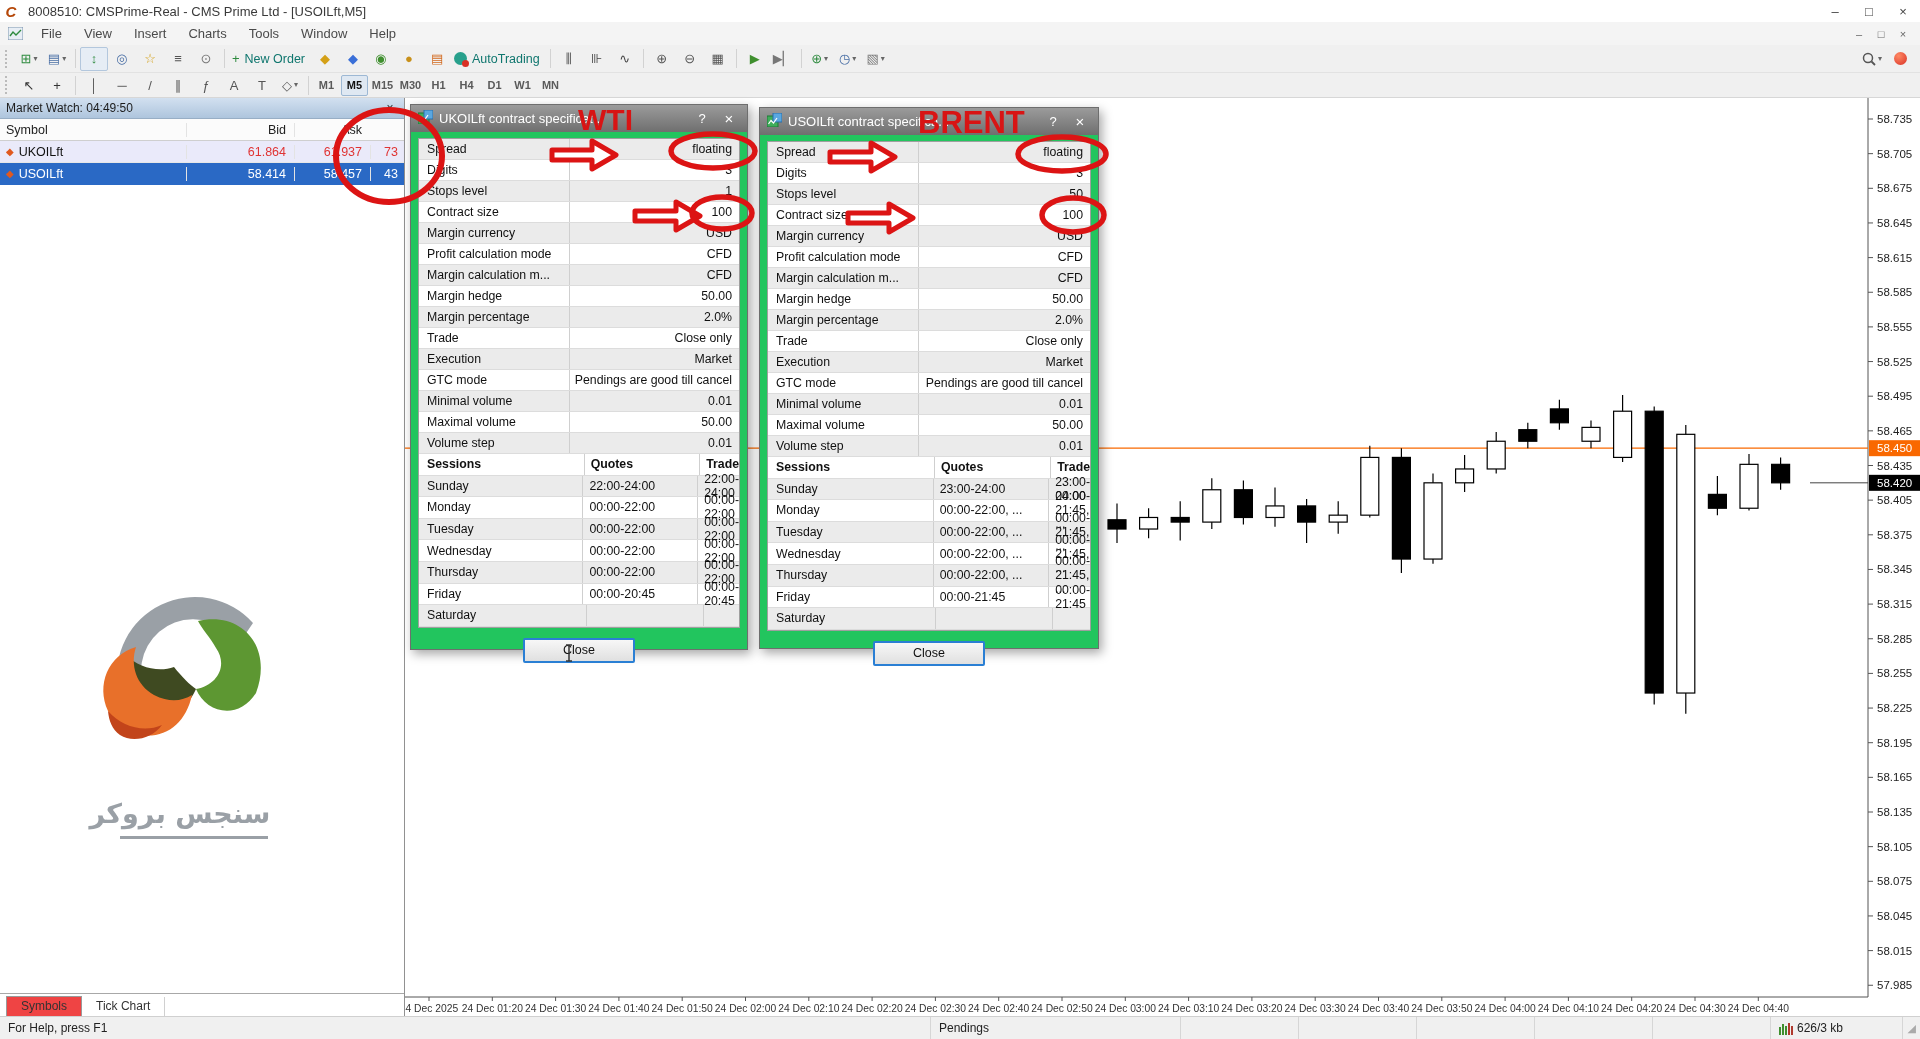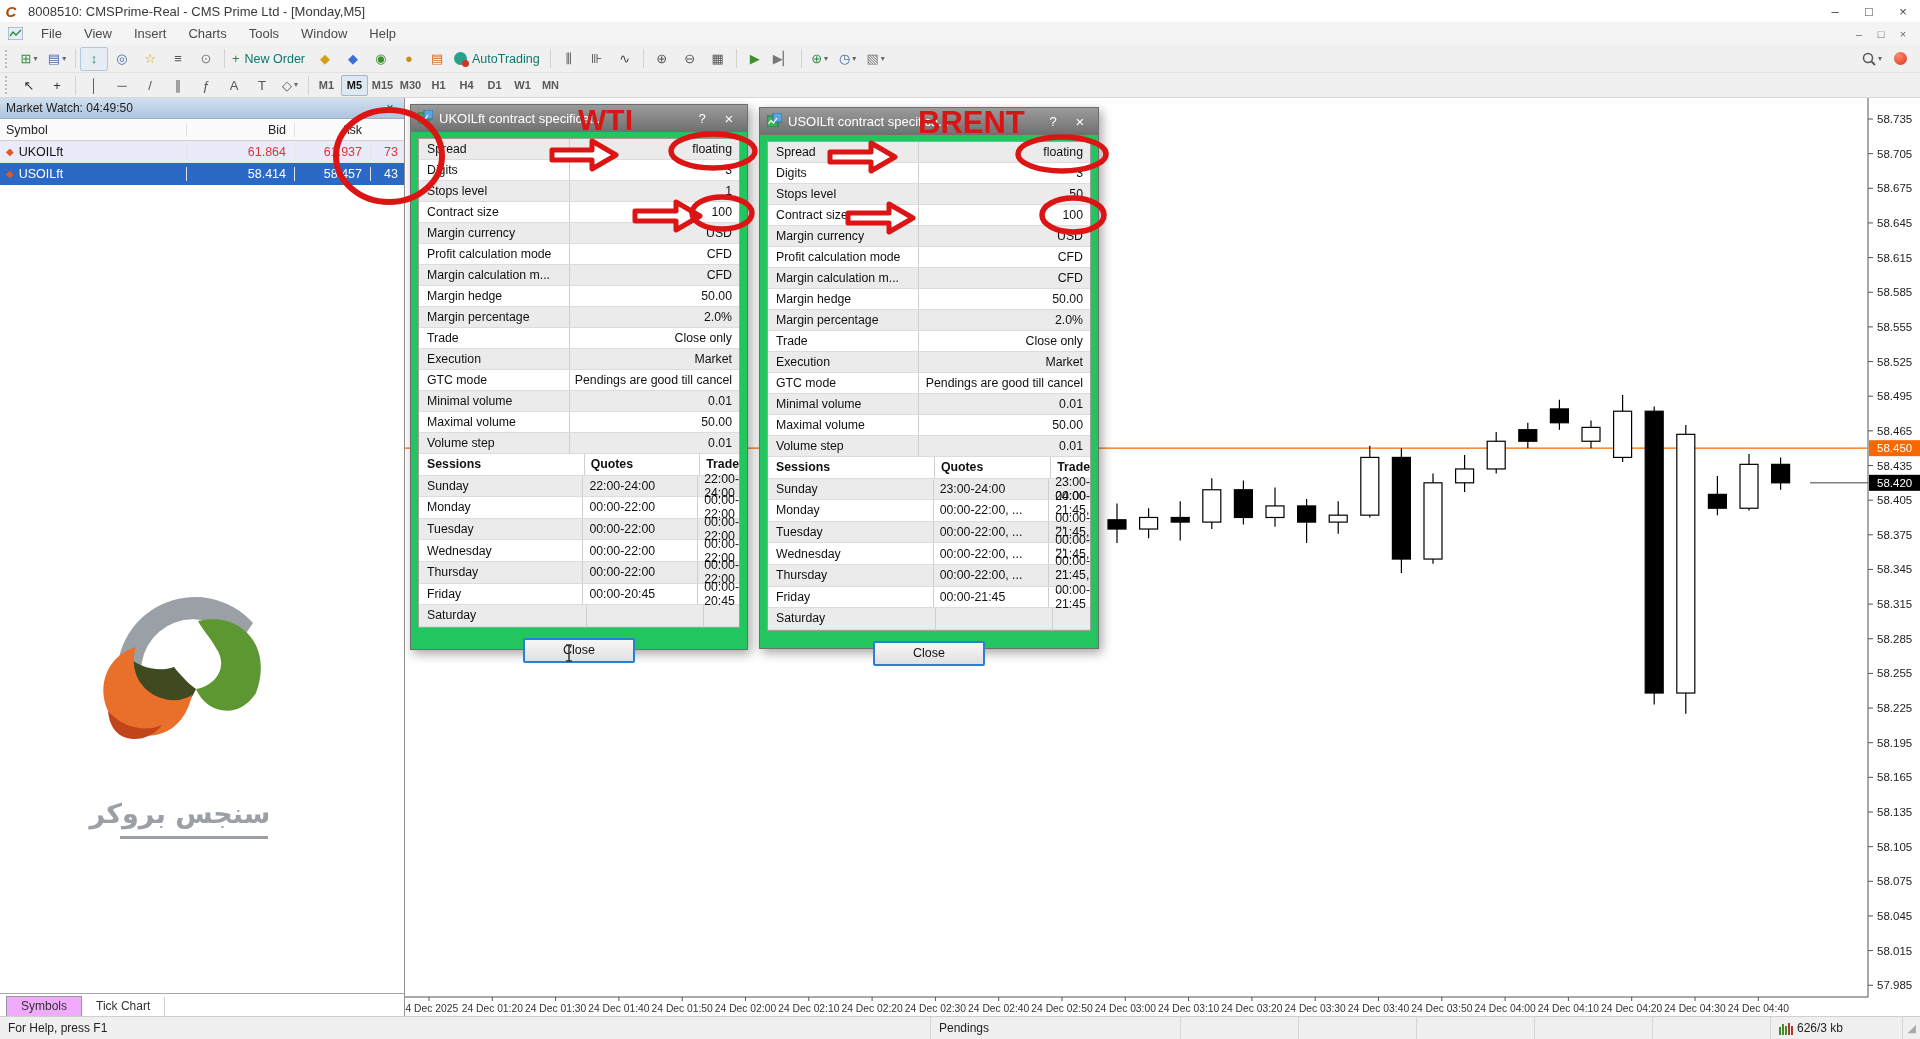--- a/index.html
+++ b/index.html
@@ -51,21 +51,21 @@
   .mw-row.sel{background:#2a69c5;color:#fff;border-bottom:1px solid #2a69c5;}
   .mw-row.sel .num{color:#fff;}
   .sym-ico{font-size:10px;color:#e0591f;}
   #mw-logo{left:78px;top:495px;position:absolute;}
   #logo-caption{left:50px;top:700px;width:260px;position:absolute;text-align:center;
     font-family:"DejaVu Sans",sans-serif;font-size:27px;font-weight:bold;color:#9aa0a6;direction:rtl;}
   #logo-underline{left:120px;top:738px;width:148px;height:3px;background:#9aa0a6;position:absolute;}
   #mw-tabs{position:absolute;left:0;bottom:0;width:100%;height:22px;border-top:1px solid #a8a8a8;
     display:flex;align-items:flex-end;background:#fff;font-size:12px;color:#333;}
   .mw-tab{padding:2px 14px 3px;border-right:1px solid #d0d0d0;}
-  .mw-tab.active{border:1px solid #9a9a9a;border-bottom:none;background:#f0abfc;margin-left:6px;margin-bottom:-1px;padding-bottom:4px;}
+  .mw-tab.active{border:1px solid #9a9a9a;border-bottom:none;background:#ef4444;margin-left:6px;margin-bottom:-1px;padding-bottom:4px;}
   
   #chart-svg{left:405px;top:98px;}
   
   .dialog{position:absolute;background:#22c55e;border:1px solid #6e6e6e;box-shadow:3px 4px 10px rgba(0,0,0,.35);z-index:10;box-sizing:border-box;}
   #dlg0{left:410px;top:104px;width:338px;height:546px;}
   #dlg1{left:759px;top:107px;width:340px;height:542px;}
   .dlg-caption{height:27px;background:linear-gradient(#9b9b9b,#6f6f6f);display:flex;align-items:center;
     padding:0 7px;gap:6px;color:#fff;font-size:13px;}
   .dlg-title{white-space:nowrap;overflow:hidden;max-width:235px;}
   .dlg-help{margin-left:auto;width:20px;text-align:center;font-size:13px;}
@@ -96,21 +96,21 @@
   #annotations{left:0;top:0;z-index:60;pointer-events:none;}
   .ann-shape{fill:none;stroke:#dc1414;stroke-width:5.5;}
   .ann-arrow{fill:#ffffff;stroke:#dc1414;stroke-width:5;stroke-linejoin:round;}
   .ann-text{fill:#d81414;font-weight:bold;font-family:"Liberation Sans",sans-serif;}
 </style>
 </head>
 <body>
 
 <div id="titlebar" class="abs">
   <span id="app-logo">C</span>
-  <span style="margin-left:6px;">8008510: CMSPrime-Real - CMS Prime Ltd - [Monday,M5]</span>
+  <span style="margin-left:6px;">8008510: CMSPrime-Real - CMS Prime Ltd - [USOILft,M5]</span>
   <div id="win-controls">
     <span class="wc">–</span>
     <span class="wc">□</span>
     <span class="wc">×</span>
   </div>
 </div>
 
 <div id="menubar" class="abs">
   <span id="menu-doc-icon">
     <svg width="15" height="13">

